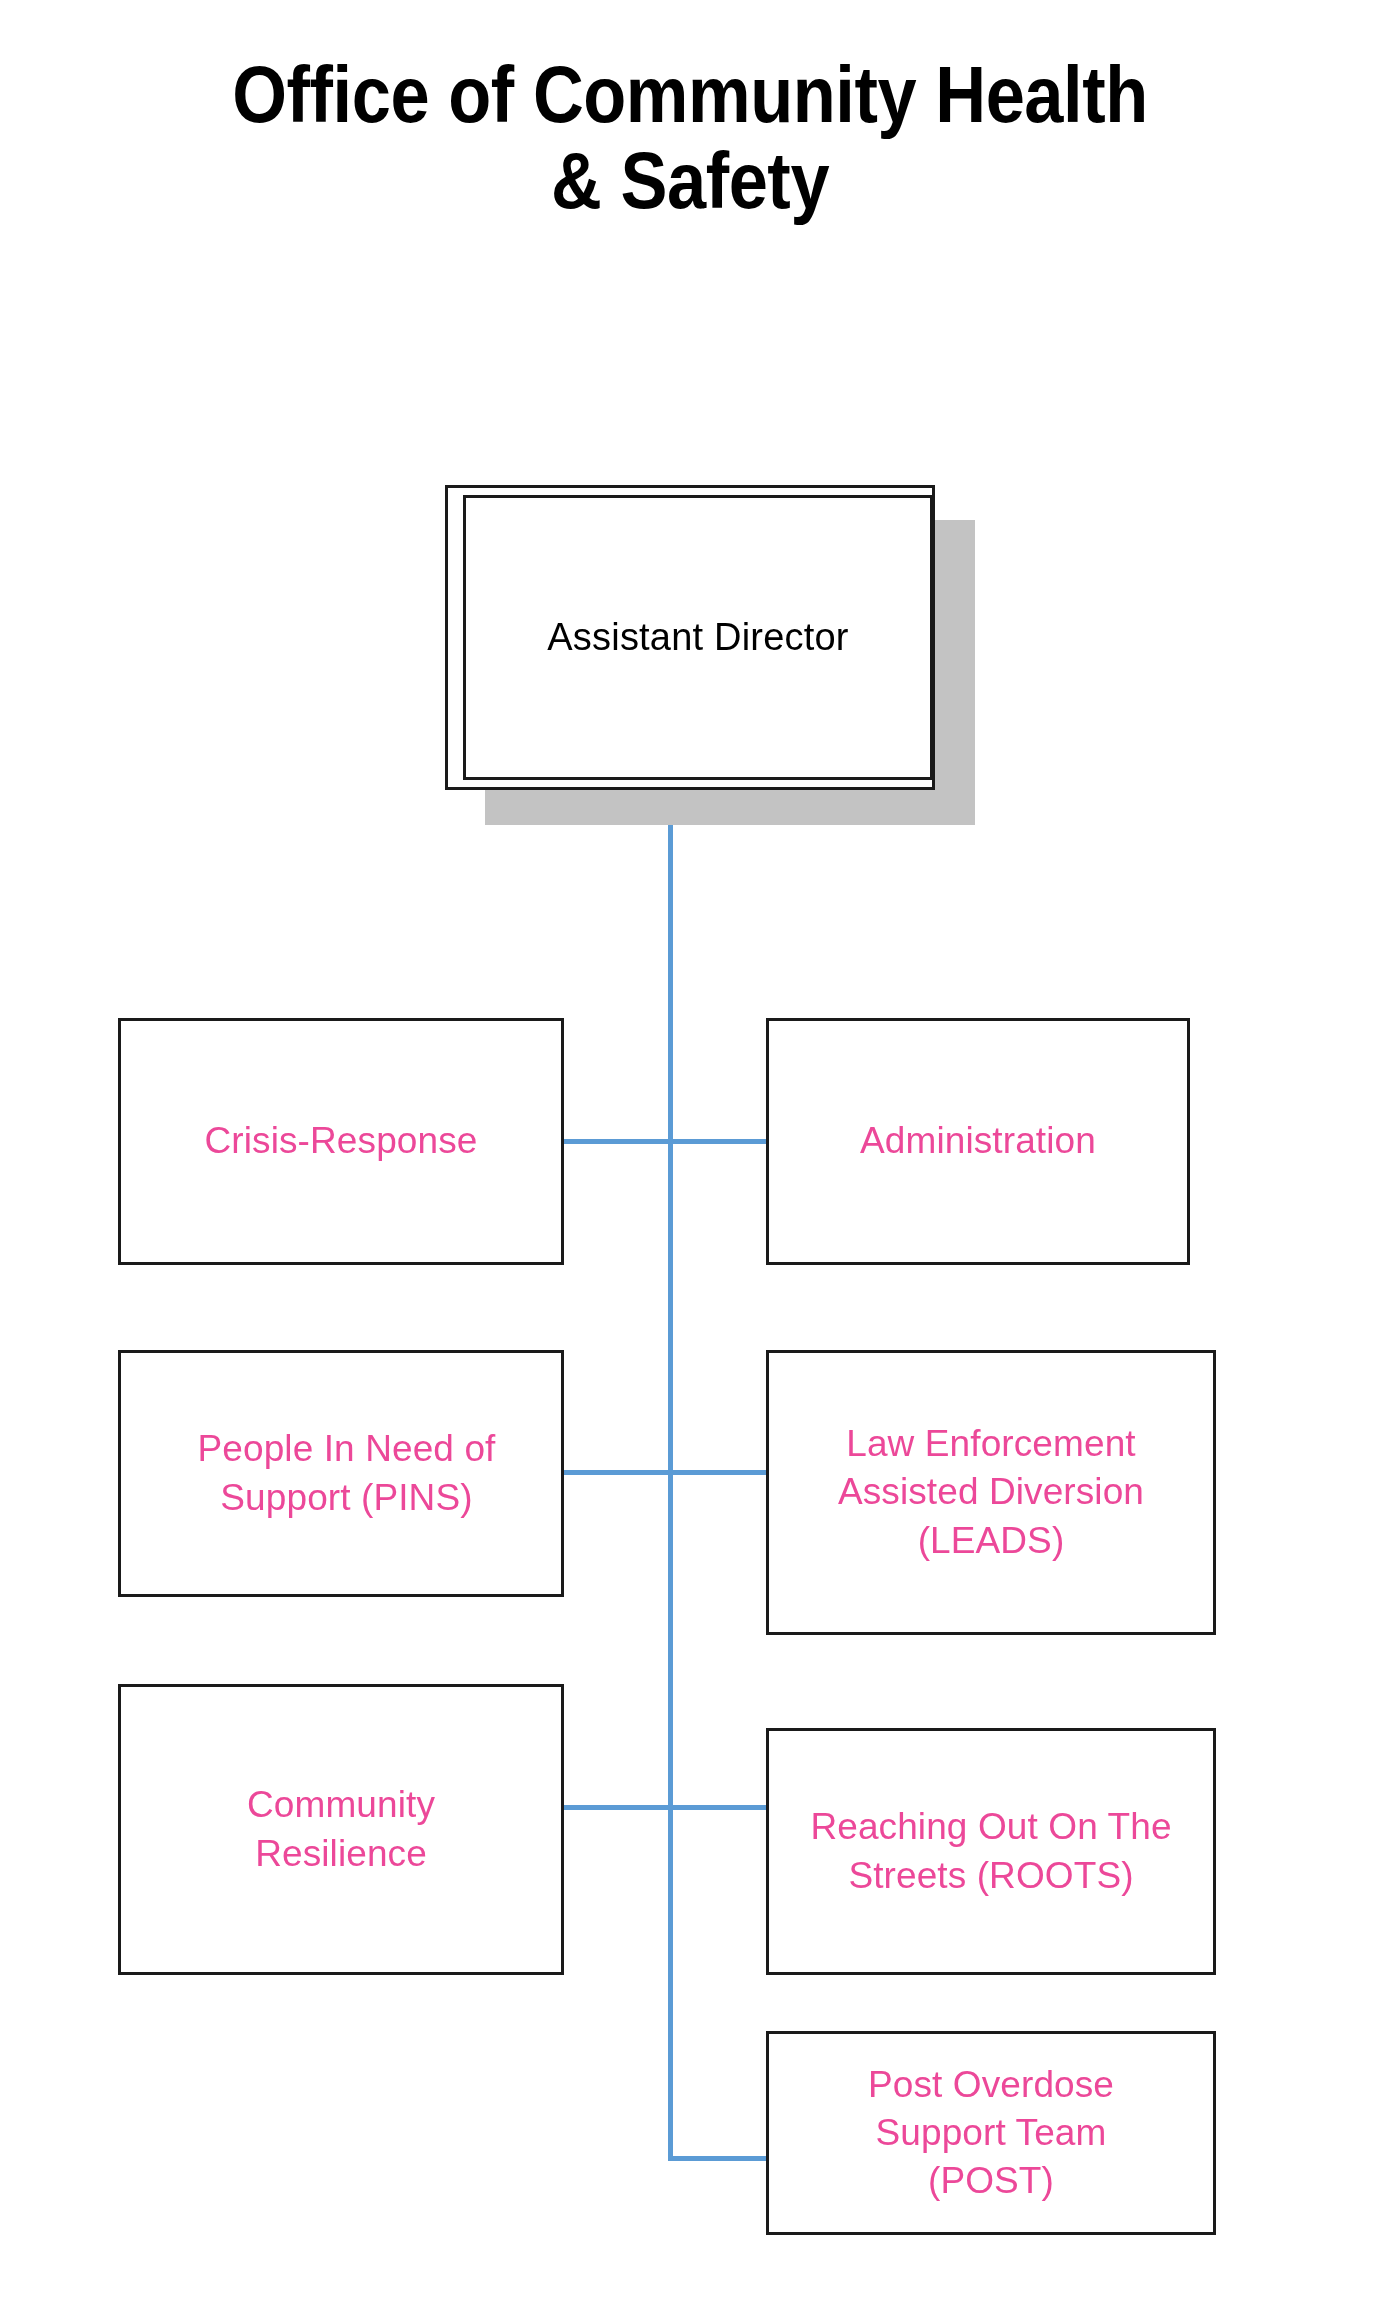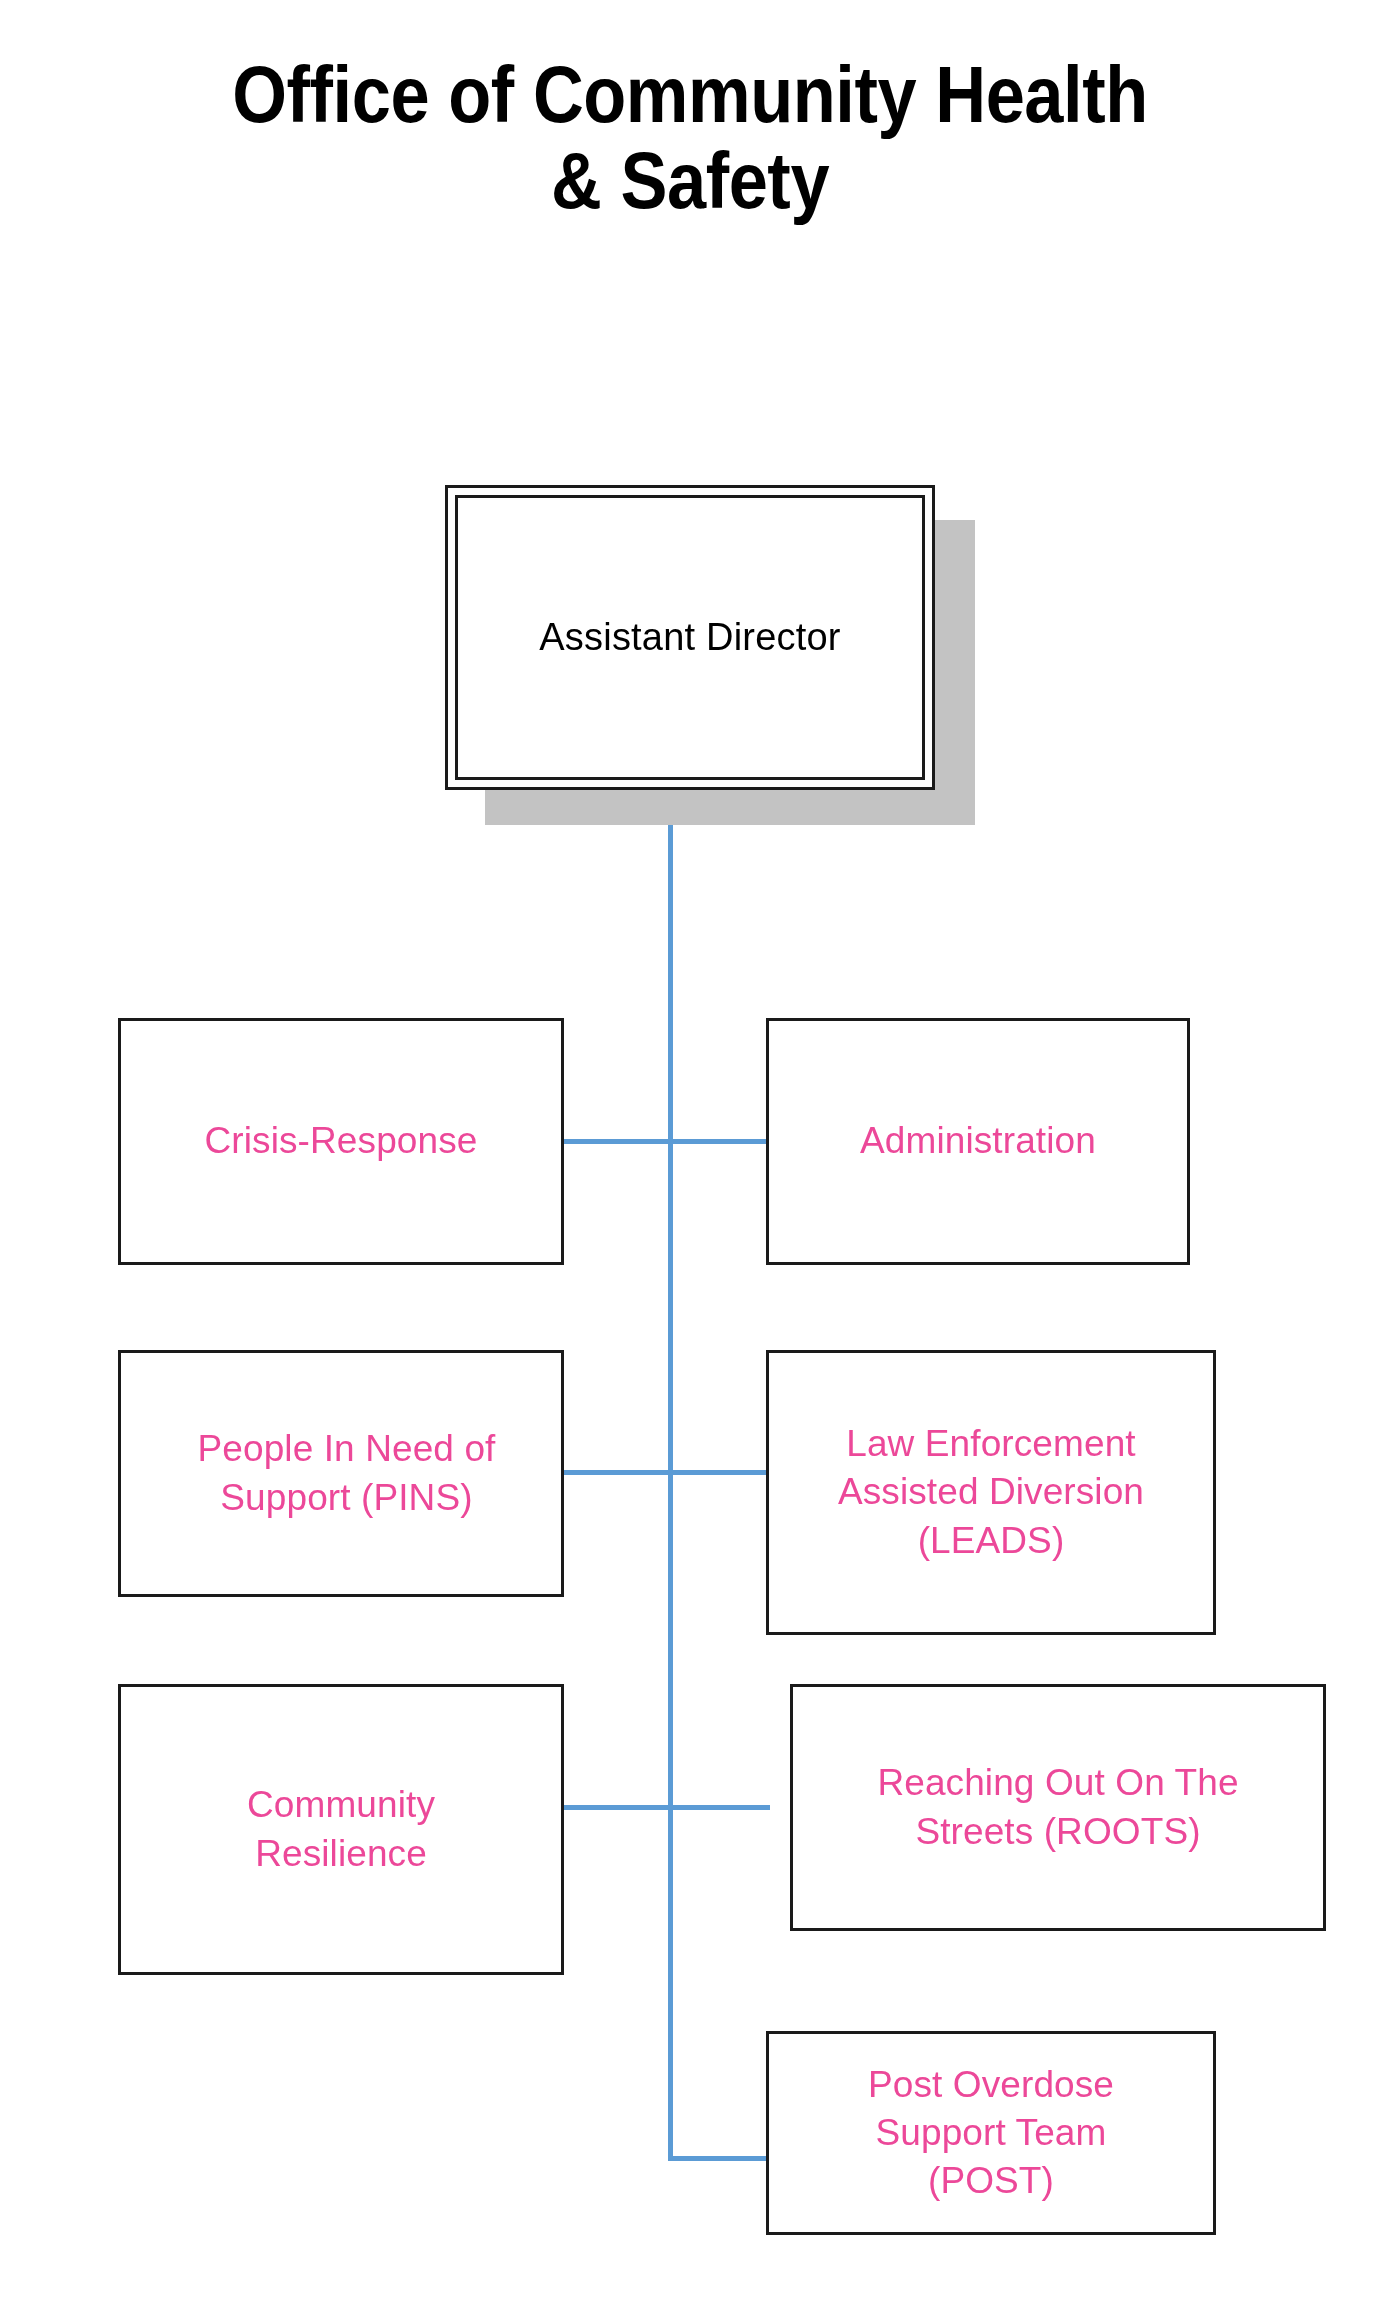--- a/index.html
+++ b/index.html
@@ -86,20 +86,21 @@
     border: 3px solid #1a1a1a;
     background: #ffffff;
     display: flex;
     align-items: center;
     justify-content: center;
     text-align: center;
     font-family: "Liberation Sans", sans-serif;
     font-size: 38px;
     color: #000000;
     letter-spacing: 0.2px;
+    margin-left: 8px;
   }
 </style>
 </head>
 <body>
 
 <div id="page">
 
   <div id="chart-title">Office of Community Health
 &amp; Safety</div>
 
@@ -126,20 +127,20 @@
   <div class="node" style="left:118px; top:1350px; width:446px; height:247px;padding-left:11px;">People In Need of
 Support (PINS)</div>
 
   <div class="node" style="left:766px; top:1350px; width:450px; height:285px;">Law Enforcement
 Assisted Diversion
 (LEADS)</div>
 
   <div class="node" style="left:118px; top:1684px; width:446px; height:291px;">Community
 Resilience</div>
 
-  <div class="node" style="left:766px; top:1684px; width:536px; height:247px;margin-left:24px;">Reaching Out On The
+  <div class="node" style="left:766px; top:1728px; width:450px; height:247px;">Reaching Out On The
 Streets (ROOTS)</div>
 
   <div class="node" style="left:766px; top:2031px; width:450px; height:204px;">Post Overdose
 Support Team
 (POST)</div>
 
 </div>
 
 </body></html>

